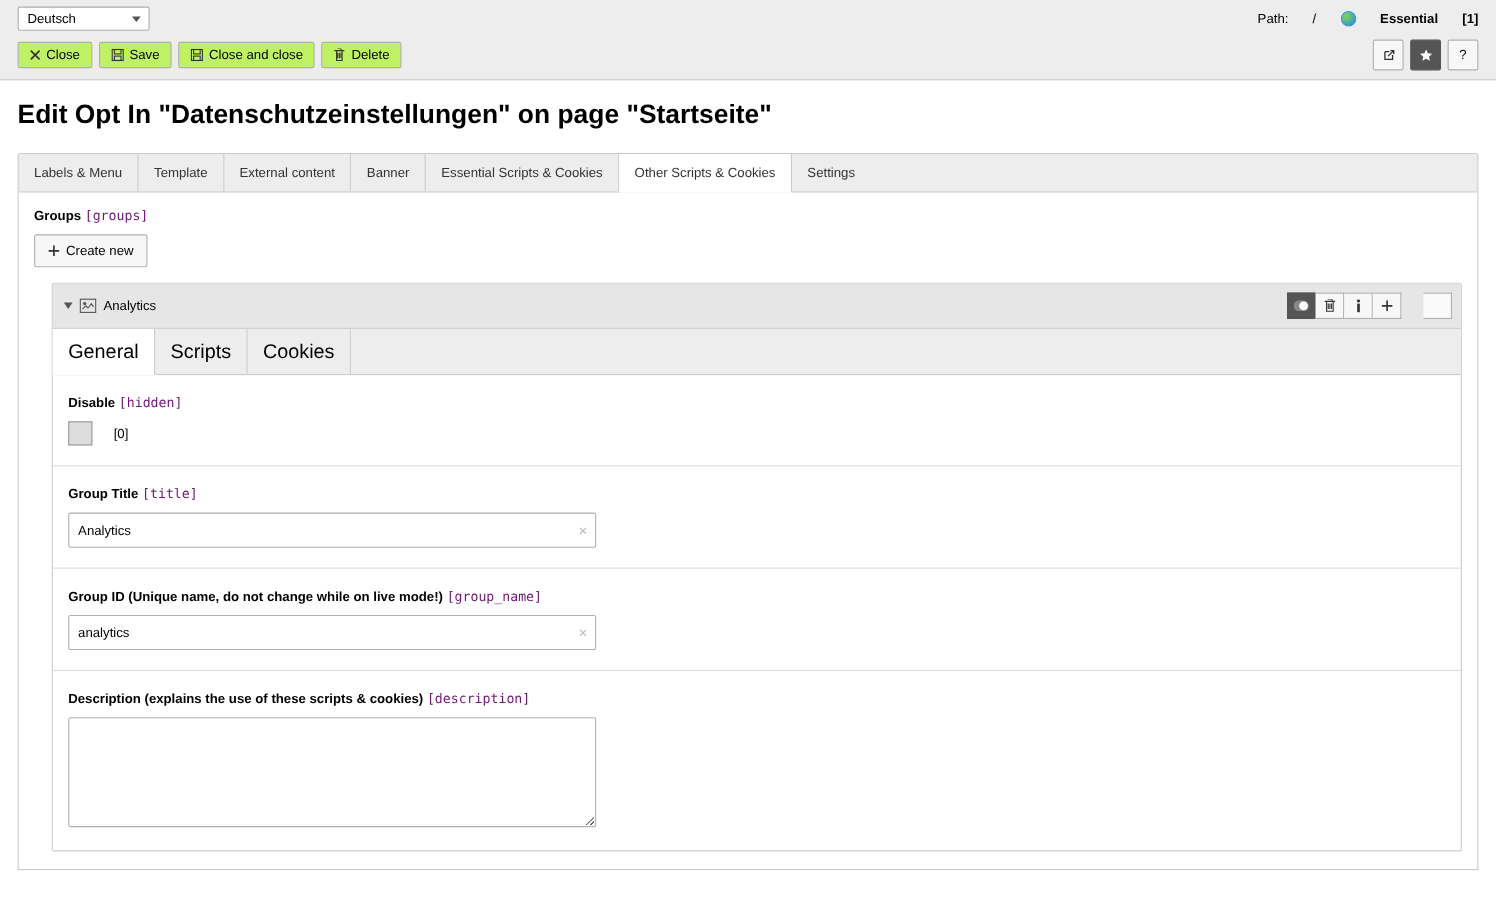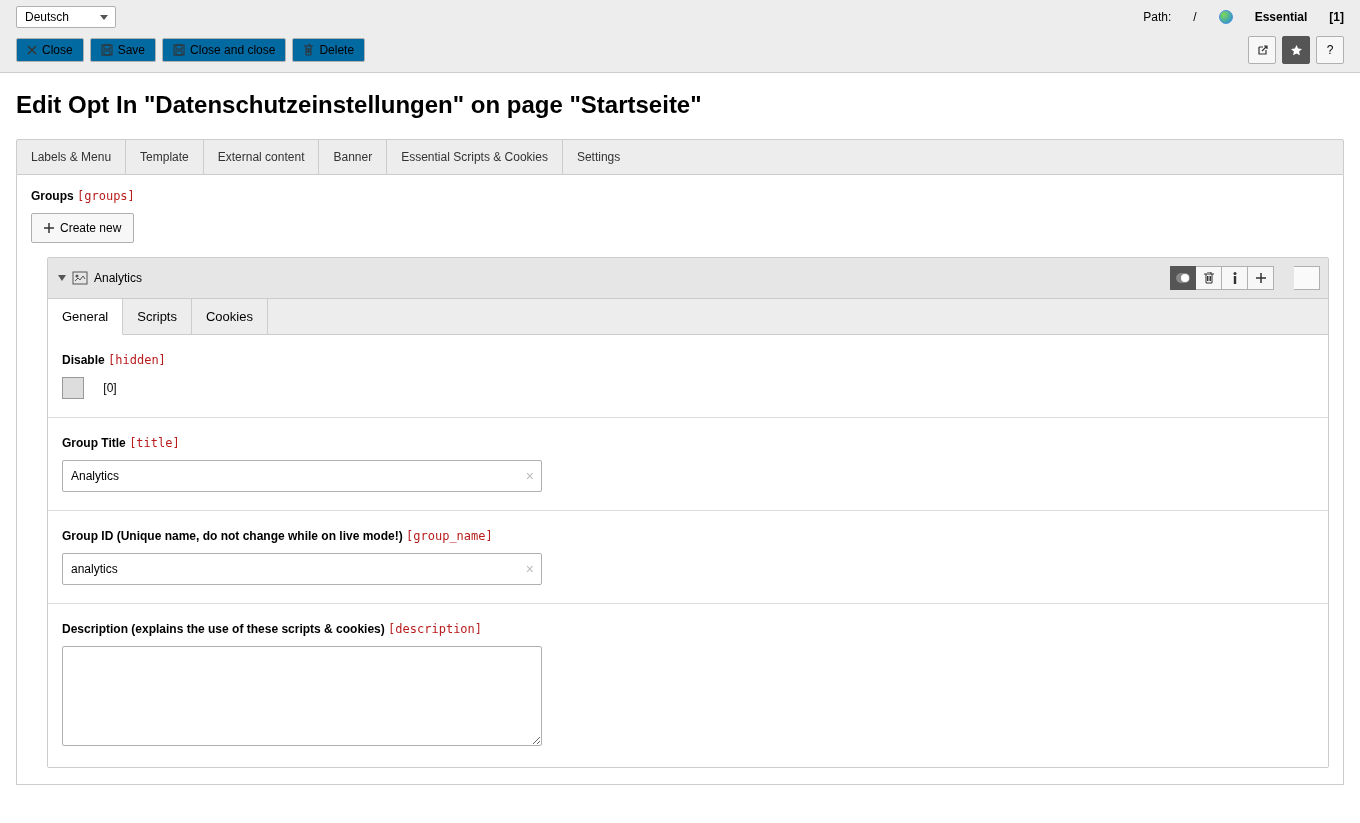--- a/index.html
+++ b/index.html
@@ -21,21 +21,21 @@
   margin-bottom: 8px;
 }
 .lang-select {
   border: 1px solid #b0b0b0;
   background: #fff;
   padding: 3px 24px 3px 8px;
   font-size: 12px;
   border-radius: 2px;
   appearance: none;
   position: relative;
-  width: 100px;
+  width: 120px;
 }
 .select-wrap {
   position: relative;
   display: inline-block;
 }
 .select-wrap::after {
   content: '';
   position: absolute;
   right: 8px;
   top: 9px;
@@ -60,21 +60,21 @@
   border: 1px solid #4a90d9;
 }
 .topbar-row2 {
   display: flex;
   justify-content: space-between;
   align-items: center;
 }
 .btn-group { display: flex; gap: 6px; }
 .btn {
   border: 1px solid #b0b0b0;
-  background: #0369a1;
+  background: #bef264;
   padding: 4px 10px;
   font-size: 12px;
   border-radius: 2px;
   display: inline-flex;
   align-items: center;
   gap: 5px;
   cursor: pointer;
   font-family: inherit;
 }
 .icon-btn {
@@ -122,21 +122,21 @@
   border-top: none;
   padding: 14px 14px 16px 14px;
 }
 .field-label {
   font-size: 12px;
   font-weight: bold;
   margin-bottom: 10px;
 }
 .field-code {
   font-family: monospace;
-  color: #b91c1c;
+  color: #701a75;
   font-weight: normal;
   font-size: 12px;
 }
 .create-btn {
   border: 1px solid #b0b0b0;
   background: #f7f7f7;
   padding: 7px 12px;
   font-size: 12px;
   border-radius: 2px;
   display: inline-flex;
@@ -195,21 +195,21 @@
   background: #fafafa;
   margin-left: 20px;
 }
 .subtabs {
   display: flex;
   background: #ededed;
   border-bottom: 1px solid #ccc;
 }
 .subtab {
   padding: 10px 14px;
-  font-size: 13px;
+  font-size: 18px;
   cursor: pointer;
   border-right: 1px solid #ccc;
 }
 .subtab.active {
   background: #fff;
   border-bottom: 1px solid #fff;
   margin-bottom: -1px;
 }
 .subpanel {
   padding: 0;
@@ -338,20 +338,21 @@
 
 <div class="content">
   <h1>Edit Opt In "Datenschutzeinstellungen" on page "Startseite"</h1>
 
   <div class="tabs">
     <div class="tab">Labels &amp; Menu</div>
     <div class="tab">Template</div>
     <div class="tab">External content</div>
     <div class="tab">Banner</div>
     <div class="tab">Essential Scripts &amp; Cookies</div>
+    <div class="tab active">Other Scripts &amp; Cookies</div>
     <div class="tab">Settings</div>
   </div>
 
   <div class="panel">
     <div class="field-label">
       <span>Groups</span>
       <span class="field-code">[groups]</span>
     </div>
     <button class="create-btn">
       <svg width="10" height="10" viewBox="0 0 10 10">

